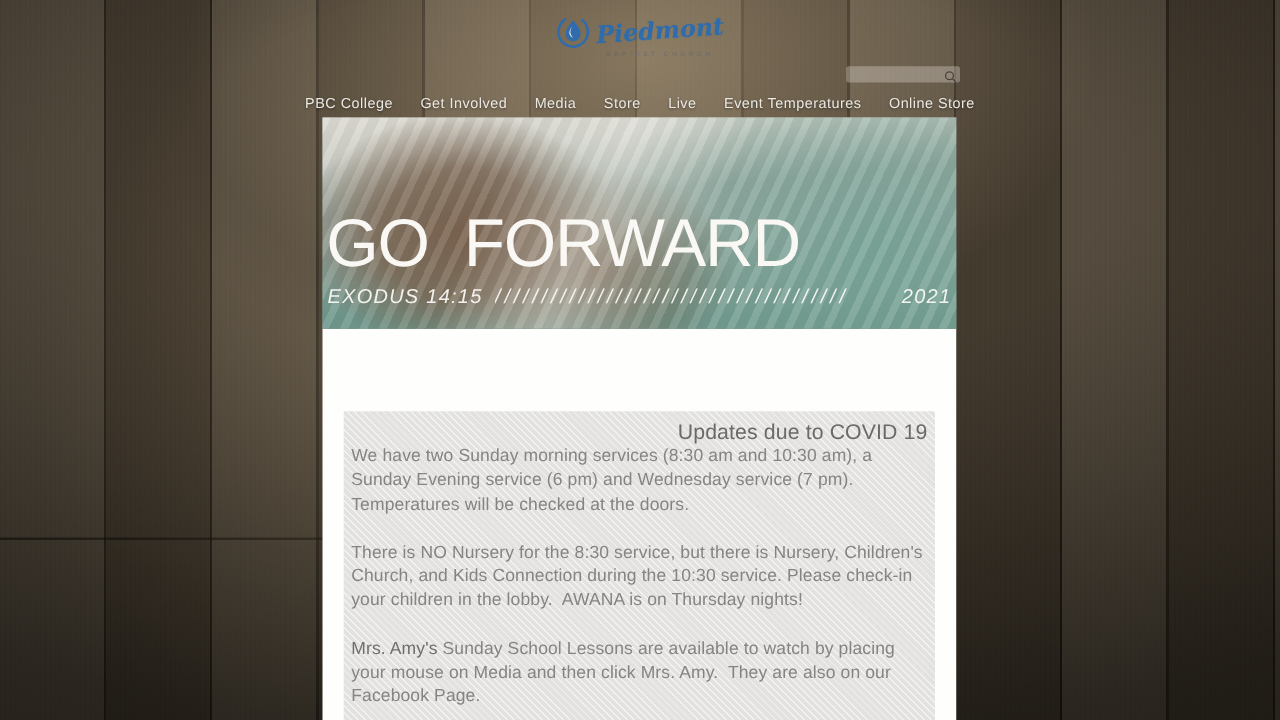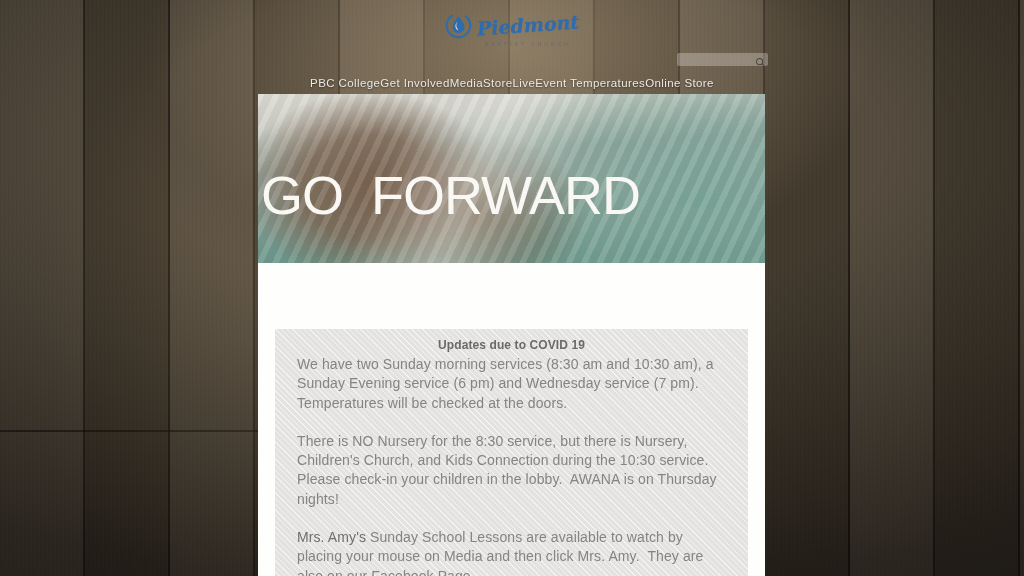--- a/index.html
+++ b/index.html
@@ -23,21 +23,21 @@
   
   .logo{position:absolute;top:12px;left:0;right:0;display:flex;justify-content:center;align-items:flex-start;gap:5px;cursor:pointer;}
   .logo-text{display:flex;flex-direction:column;align-items:center;margin-top:4px;}
   .logo-name{font-family:"DejaVu Serif",serif;font-style:italic;font-weight:700;font-size:19px;color:#2e6cad;line-height:1;transform:rotate(-4deg);text-shadow:0 0 1px rgba(46,108,173,0.4);}
   .logo-tagline{font-size:5px;letter-spacing:3px;color:rgba(75,95,125,0.55);margin-top:6px;text-transform:uppercase;}
 
   .search-wrap{position:absolute;top:53px;left:677px;width:91px;height:13px;background:rgba(236,231,223,0.32);border-radius:2px;}
   .search-input{position:absolute;inset:0;width:100%;height:100%;background:transparent;border:none;outline:none;font-size:9px;color:#2e2a24;padding:0 14px 0 4px;box-sizing:border-box;}
   .search-icon{position:absolute;right:2px;top:1px;width:11px;height:11px;cursor:pointer;}
 
-  .nav{position:absolute;top:77px;left:0;right:0;display:flex;justify-content:center;}
+  .nav{position:absolute;top:77px;left:0;right:0;display:flex;justify-content:center;gap:22px;}
   .nav-item{font-size:11.5px;letter-spacing:0.4px;color:#ece9e3;cursor:pointer;text-shadow:0 1px 2px rgba(0,0,0,0.45);white-space:nowrap;}
 
   
   .page{position:absolute;left:258px;top:94px;width:507px;}
 
   .hero{position:relative;height:169px;overflow:hidden;
     background-color:#9aaaa2;
     background-image:
       repeating-linear-gradient(115deg, rgba(255,255,255,0.10) 0 6px, rgba(0,0,0,0.04) 6px 14px),
       linear-gradient(115deg, rgba(240,238,232,0) 28%, rgba(240,238,232,0.45) 44%, rgba(240,238,232,0) 60%),
@@ -51,22 +51,22 @@
   .hero-sub{position:absolute;left:4px;right:4px;bottom:16px;display:flex;align-items:baseline;font-style:italic;font-size:16px;letter-spacing:1px;color:rgba(250,248,244,0.95);}
   .hero-slashes{flex:1;overflow:hidden;white-space:nowrap;margin:0 10px;letter-spacing:3px;}
 
   .white-section{background:#fefefd;padding:66px 17px 40px;min-height:320px;box-sizing:border-box;}
 
   .updates-box{
     background-color:#e3e2e0;
     background-image:repeating-linear-gradient(45deg, rgba(255,255,255,0.55) 0 1px, rgba(255,255,255,0) 1px 4px);
     padding:7px 6px 26px;color:#868480;font-size:14px;line-height:19.3px;letter-spacing:0.1px;
   }
-  .updates-heading{font-size:12px;font-weight:700;color:#6b6a67;text-align:center;margin:0;line-height:19px;}
-  .updates-box p{margin:0 16px 19px;white-space:pre-wrap;}
+  .updates-heading{font-size:17px;font-weight:400;color:#6b6a67;text-align:right;margin:0;line-height:19px;}
+  .updates-box p{margin:0 0 19px;white-space:pre-wrap;}
   .updates-box p:last-child{margin-bottom:0;}
   .bold-lead{font-weight:400;color:#6f6e6b;}
 </style>
 </head>
 <body>
 
 <div class="logo">
   <span>
     <svg width="27" height="27" viewBox="0 0 32 32">
       <circle cx="16" cy="16" r="14" fill="none" stroke="#2e6cad" stroke-width="2.4" stroke-dasharray="72 16" transform="rotate(-55 16 16)"></circle>
@@ -97,20 +97,25 @@
   <span class="nav-item">Store</span>
   <span class="nav-item">Live</span>
   <span class="nav-item">Event Temperatures</span>
   <span class="nav-item">Online Store</span>
 </nav>
 
 <div class="page">
 
   <div class="hero">
     <div class="hero-title">GO  FORWARD</div>
+    <div class="hero-sub">
+      <span>EXODUS  14:15</span>
+      <span class="hero-slashes">//////////////////////////////////////</span>
+      <span>2021</span>
+    </div>
   </div>
 
   <div class="white-section">
     <div class="updates-box">
       <h2 class="updates-heading">Updates due to COVID 19</h2>
       <p>We have two Sunday morning services (8:30 am and 10:30 am), a Sunday Evening service (6 pm) and Wednesday service (7 pm). Temperatures will be checked at the doors.</p>
       <p>There is NO Nursery for the 8:30 service, but there is Nursery, Children's Church, and Kids Connection during the 10:30 service. Please check-in your children in the lobby.  AWANA is on Thursday nights!</p>
       <p><span class="bold-lead">Mrs. Amy's</span><span> Sunday School Lessons are available to watch by placing your mouse on Media and then click Mrs. Amy.  They are also on our Facebook Page.</span></p>
     </div>
   </div>

